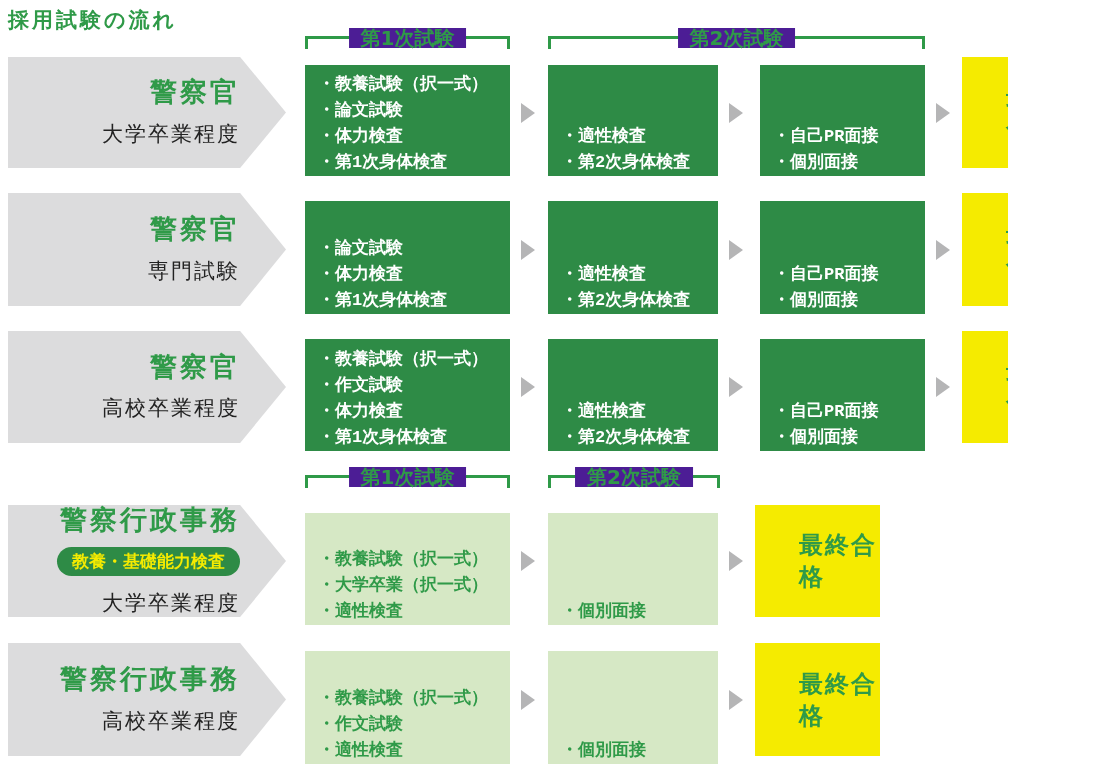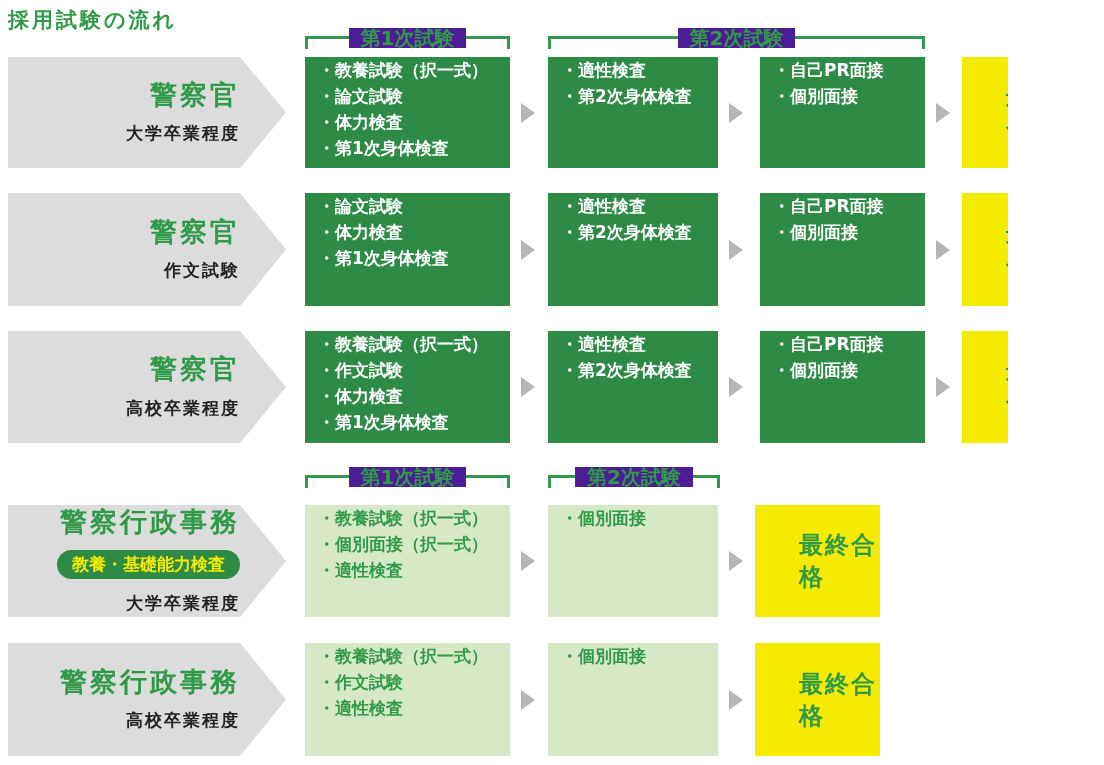--- a/index.html
+++ b/index.html
@@ -28,23 +28,23 @@
   .row{position:absolute;left:0;width:1104px;}
 
   .cat-arrow{position:absolute;left:8px;top:0;width:278px;height:100%;
          background:var(--gray-arrow);
          clip-path:polygon(0 0,83.5% 0,100% 50%,83.5% 100%,0 100%);
          display:flex;flex-direction:column;align-items:flex-end;justify-content:center;
          gap:13px;padding-right:46px;}
   .cat-title{font-size:27px;font-weight:800;letter-spacing:3px;color:var(--green-text);line-height:1.1;}
   .cat-badge{display:inline-block;background:var(--green-dark);color:var(--yellow);
          border-radius:16px;padding:2px 15px;font-size:17px;font-weight:800;line-height:25px;white-space:nowrap;}
-  .cat-sub{font-size:17px;font-weight:700;letter-spacing:2px;color:var(--dark-text);}
-
-  .box{position:absolute;top:0;height:100%;display:flex;align-items:flex-start;}
+  .cat-sub{font-size:21px;font-weight:400;letter-spacing:2px;color:var(--dark-text);}
+
+  .box{position:absolute;top:8px;height:100%;display:flex;align-items:flex-end;font-family:Liberation Mono, monospace;}
   .box ul{list-style:none;padding-left:13px;}
   .box li{font-size:17px;font-weight:700;line-height:26px;white-space:nowrap;}
   .box li.condensed{font-size:15.5px;letter-spacing:-0.4px;}
   .box.dark{background:var(--green-dark);color:#ffffff;}
   .box.light{background:var(--green-light-bg);color:var(--green-text);}
 
   .chev{position:absolute;top:50%;transform:translateY(-50%);width:0;height:0;
         border-top:10px solid transparent;border-bottom:10px solid transparent;
         border-left:14px solid var(--gray-chevron);}
 
@@ -109,21 +109,21 @@
         <li>・個別面接</li>
       </ul>
     </div>
     <div class="chev c3"></div>
     <div class="result">最終合格</div>
   </div>
 
   <div class="row sec1" style="top:193px;height:113px">
     <div class="cat-arrow">
       <div class="cat-title">警察官</div>
-      <div class="cat-sub">作文試験</div>
+      <div class="cat-sub">専門試験</div>
     </div>
     <div class="box dark s1">
       <ul>
         <li>・論文試験</li>
         <li>・体力検査</li>
         <li>・第1次身体検査</li>
       </ul>
     </div>
     <div class="chev c1"></div>
     <div class="box dark s2">
@@ -183,21 +183,21 @@
 
   <div class="row sec2" style="top:505px;height:112px">
     <div class="cat-arrow">
       <div class="cat-title">警察行政事務</div>
       <div class="cat-badge">教養・基礎能力検査</div>
       <div class="cat-sub">大学卒業程度</div>
     </div>
     <div class="box light s1">
       <ul>
         <li>・教養試験（択一式）</li>
-        <li>・個別面接（択一式）</li>
+        <li>・大学卒業（択一式）</li>
         <li>・適性検査</li>
       </ul>
     </div>
     <div class="chev c1"></div>
     <div class="box light s2">
       <ul>
         <li>・個別面接</li>
       </ul>
     </div>
     <div class="chev c2"></div>

